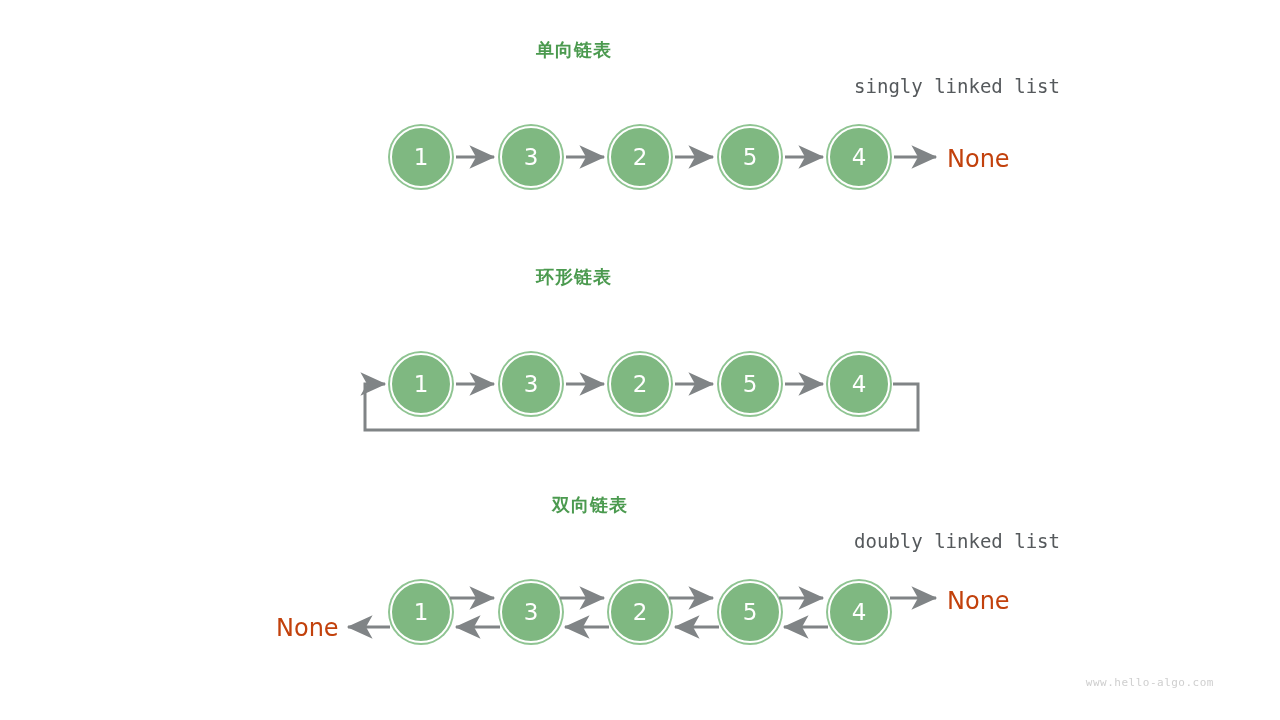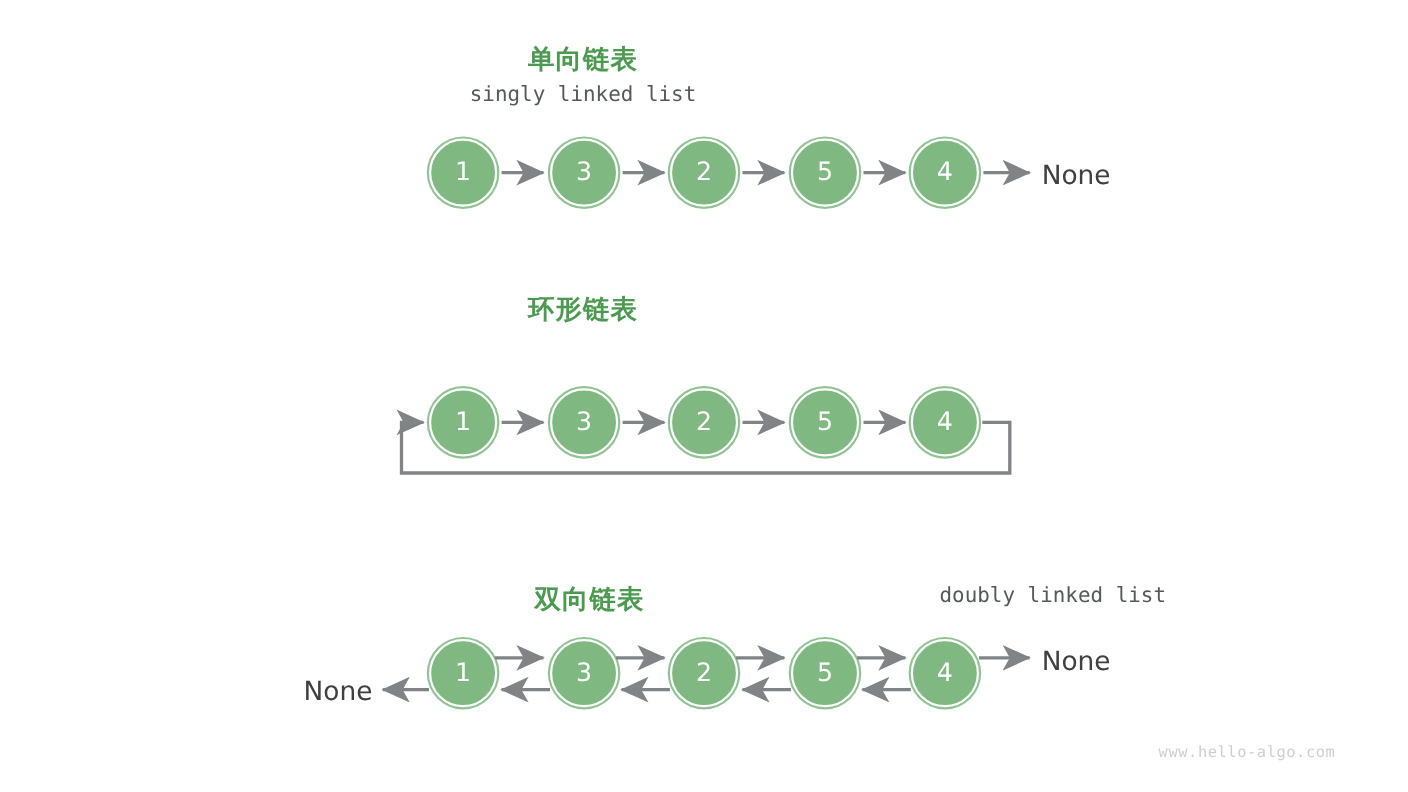--- a/index.html
+++ b/index.html
@@ -19,23 +19,24 @@
     left: 0; top: 0;
     width: 1280px;
     height: 720px;
   }
   .section-title {
     position: absolute;
     text-align: center;
     color: #4b9a4f;
     font-family: "DejaVu Sans", sans-serif;
     font-weight: bold;
-    font-size: 24px;
+    font-size: 18px;
     letter-spacing: 1px;
     white-space: nowrap;
+    padding-left: 44px;
   }
   .section-subtitle {
     position: absolute;
     text-align: center;
     color: #55595c;
     font-family: "DejaVu Sans Mono", monospace;
     font-size: 19px;
     white-space: nowrap;
   }
   .node {
@@ -50,68 +51,68 @@
     display: flex;
     align-items: center;
     justify-content: center;
     color: #ffffff;
     font-family: "DejaVu Sans", sans-serif;
     font-size: 23px;
     line-height: 1;
   }
   .none-label {
     position: absolute;
-    color: #404040;
+    color: #c2410c;
     font-family: "DejaVu Sans", sans-serif;
     font-size: 24px;
     white-space: nowrap;
   }
   .watermark {
     position: absolute;
     right: 66px;
     top: 676px;
     color: #cfcfcf;
     font-family: "DejaVu Sans Mono", monospace;
-    font-size: 14px;
+    font-size: 11px;
     letter-spacing: 0.5px;
     white-space: nowrap;
   }
   svg.arrows {
     position: absolute;
     left: 0; top: 0;
     width: 1280px;
     height: 720px;
     pointer-events: none;
   }
 </style>
 </head>
 <body>
 
 <div class="canvas">
 
   <div class="section-title" style="left:0; top:38px; width:1060px;">单向链表</div>
-  <div class="section-subtitle" style="left:0; top:75px; width:1060px;">singly linked list</div>
+  <div class="section-subtitle" style="left:0; top:75px; width:1060px;text-align:right;">singly linked list</div>
 
   <div class="node" style="left:390px; top:126px;">1</div>
   <div class="node" style="left:500px; top:126px;">3</div>
   <div class="node" style="left:609px; top:126px;">2</div>
   <div class="node" style="left:719px; top:126px;">5</div>
   <div class="node" style="left:828px; top:126px;">4</div>
 
   <div class="none-label" style="left:947px; top:145px;">None</div>
 
   <div class="section-title" style="left:0; top:265px; width:1060px;">环形链表</div>
 
   <div class="node" style="left:390px; top:353px;">1</div>
   <div class="node" style="left:500px; top:353px;">3</div>
   <div class="node" style="left:609px; top:353px;">2</div>
   <div class="node" style="left:719px; top:353px;">5</div>
   <div class="node" style="left:828px; top:353px;">4</div>
 
-  <div class="section-title" style="left:6px; top:493px; width:1060px;margin-top:36px;">双向链表</div>
+  <div class="section-title" style="left:16px; top:493px; width:1060px;">双向链表</div>
   <div class="section-subtitle" style="left:0; top:530px; width:1060px;text-align:right;">doubly linked list</div>
 
   <div class="node" style="left:390px; top:581px;">1</div>
   <div class="node" style="left:500px; top:581px;">3</div>
   <div class="node" style="left:609px; top:581px;">2</div>
   <div class="node" style="left:719px; top:581px;">5</div>
   <div class="node" style="left:828px; top:581px;">4</div>
 
   <div class="none-label" style="left:947px; top:587px;">None</div>
   <div class="none-label" style="left:276px; top:614px;">None</div>

